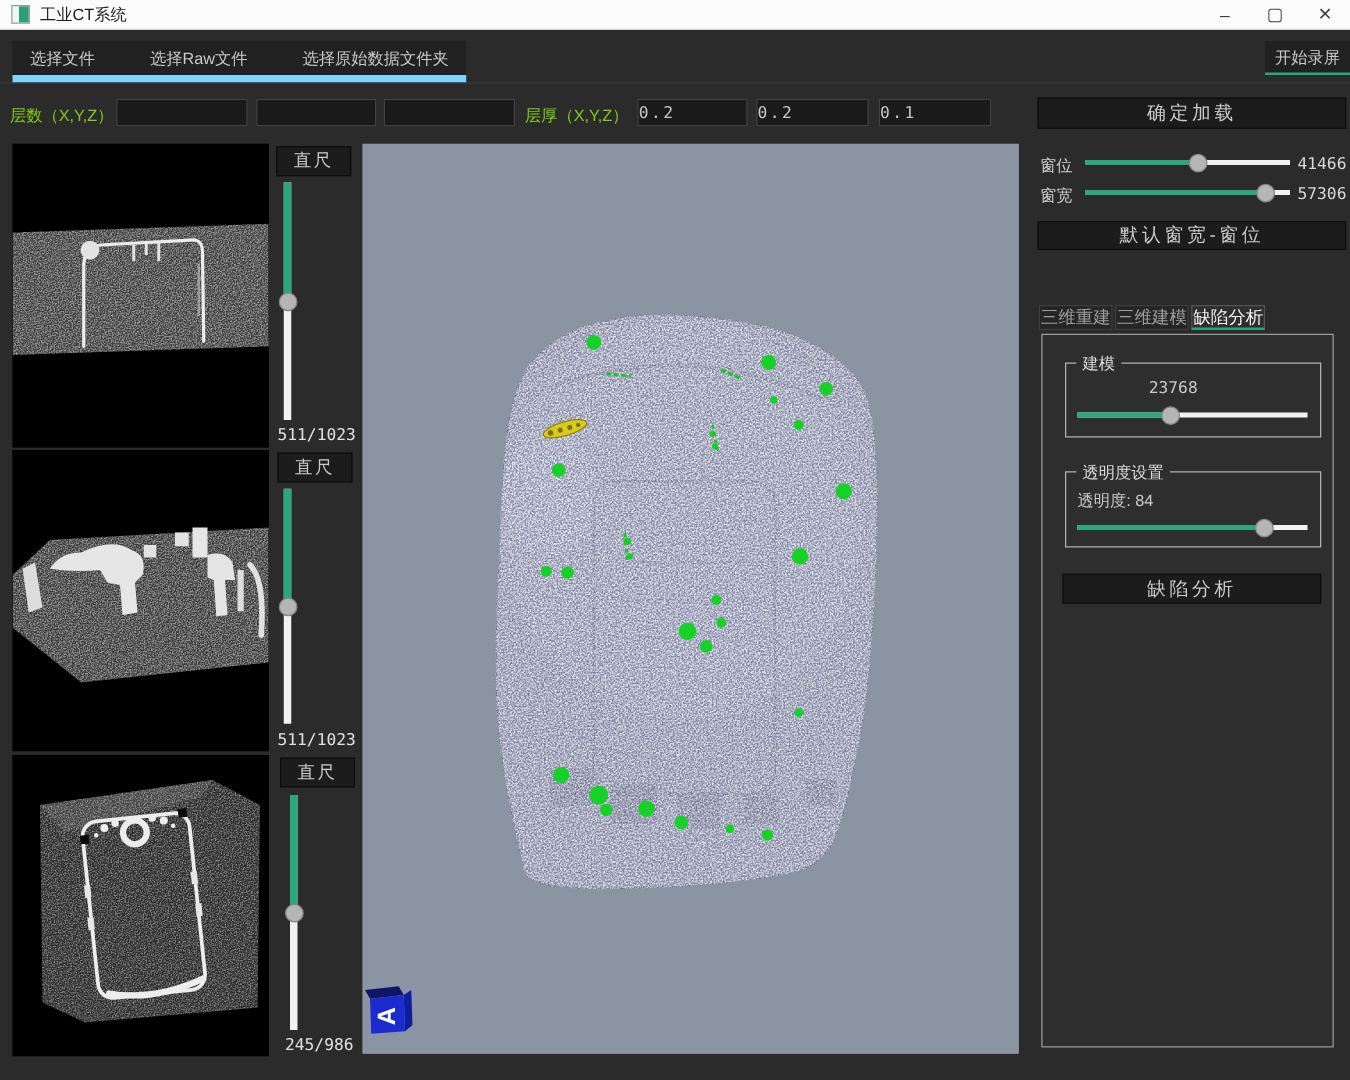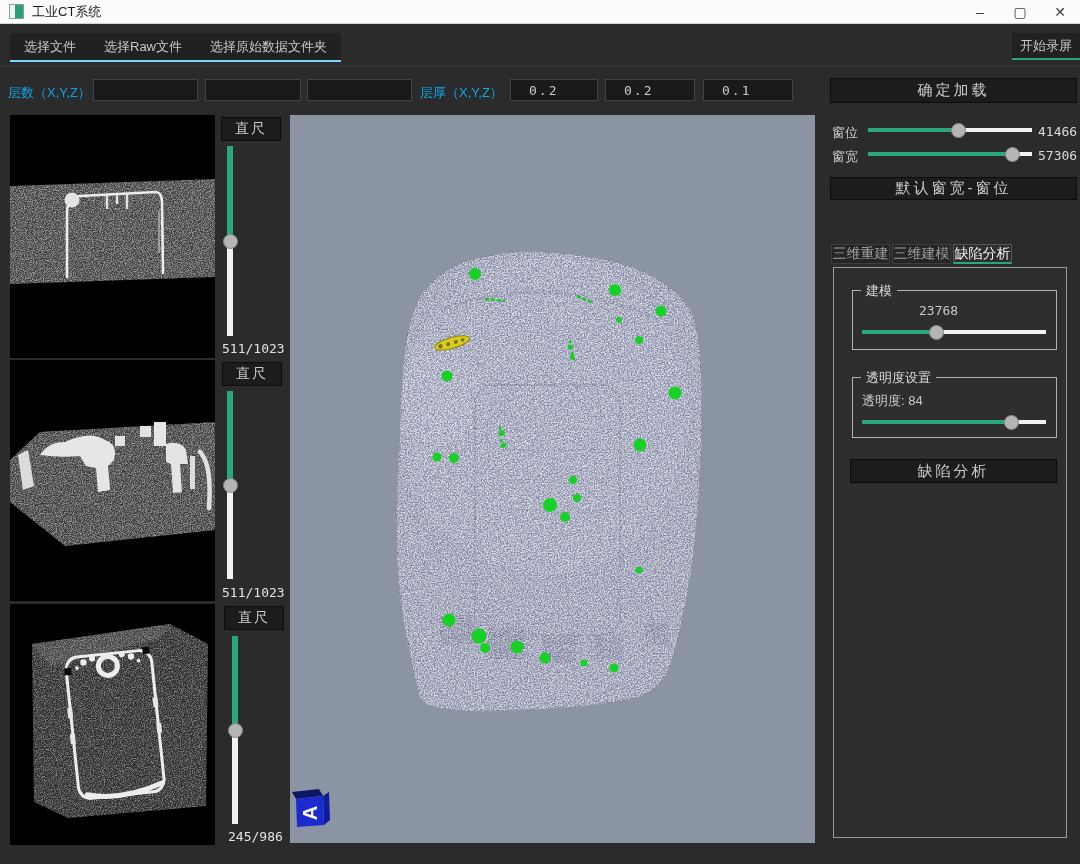--- a/index.html
+++ b/index.html
@@ -10,29 +10,29 @@
             border-bottom:1px solid #d6d6d6;display:flex;align-items:center;}
   .app-icon{width:13px;height:13px;margin-left:9px;border:1px solid #9a9a9a;
             background:linear-gradient(90deg,#eef7f3 0 40%,#2aa07a 40%);}
   .title-text{margin-left:8px;font-size:13px;color:#1c1c1c;}
   .win-controls{margin-left:auto;display:flex;height:100%;}
   .win-btn{width:40px;display:flex;align-items:center;justify-content:center;
            color:#3f3f3f;font-size:14px;cursor:default;}
   
   .menubar-line{position:absolute;left:0;top:66px;width:1080px;height:1px;background:#3a3a3a;}
   .filebtns{position:absolute;left:10px;top:33px;height:27px;background:#212121;
-            border-bottom:2px solid #7dd3fc;display:flex;align-items:flex-start;}
+            border-bottom:6px solid #7dd3fc;display:flex;align-items:flex-start;gap:16px;}
   .filebtn{padding:0 14px;font-size:13px;color:#c9c9c9;height:100%;display:flex;align-items:center;}
   .recbtn{position:absolute;left:1012px;top:33px;width:68px;height:27px;background:#212121;
           border-bottom:2px solid #2aa77c;display:flex;align-items:center;justify-content:center;
           font-size:13px;color:#c9c9c9;box-sizing:border-box;}
   
-  .plabel{position:absolute;font-size:13px;color:#0ea5e9;}
+  .plabel{position:absolute;font-size:13px;color:#84cc16;}
   .pinput{position:absolute;background:#1a1a1a;border:1px solid #424242;color:#c9c9c9;
-          font-size:13px;padding:0 18px;box-sizing:border-box;
+          font-size:13px;padding:0 0;box-sizing:border-box;
           font-family:"DejaVu Sans Mono",monospace;letter-spacing:2px;}
   
   .dbtn{position:absolute;background:#1c1c1c;border:1px solid #0c0c0c;color:#cbcbcb;
         display:flex;align-items:center;justify-content:center;font-size:15px;
         letter-spacing:3px;box-sizing:border-box;}
   .dbtn.small{font-size:14px;letter-spacing:2px;}
   
   .slicepanel{position:absolute;left:10px;width:205px;background:#000;}
   .slicepanel svg{display:block;}
   .slicelabel{position:absolute;font-size:13px;color:#e2e2e2;

